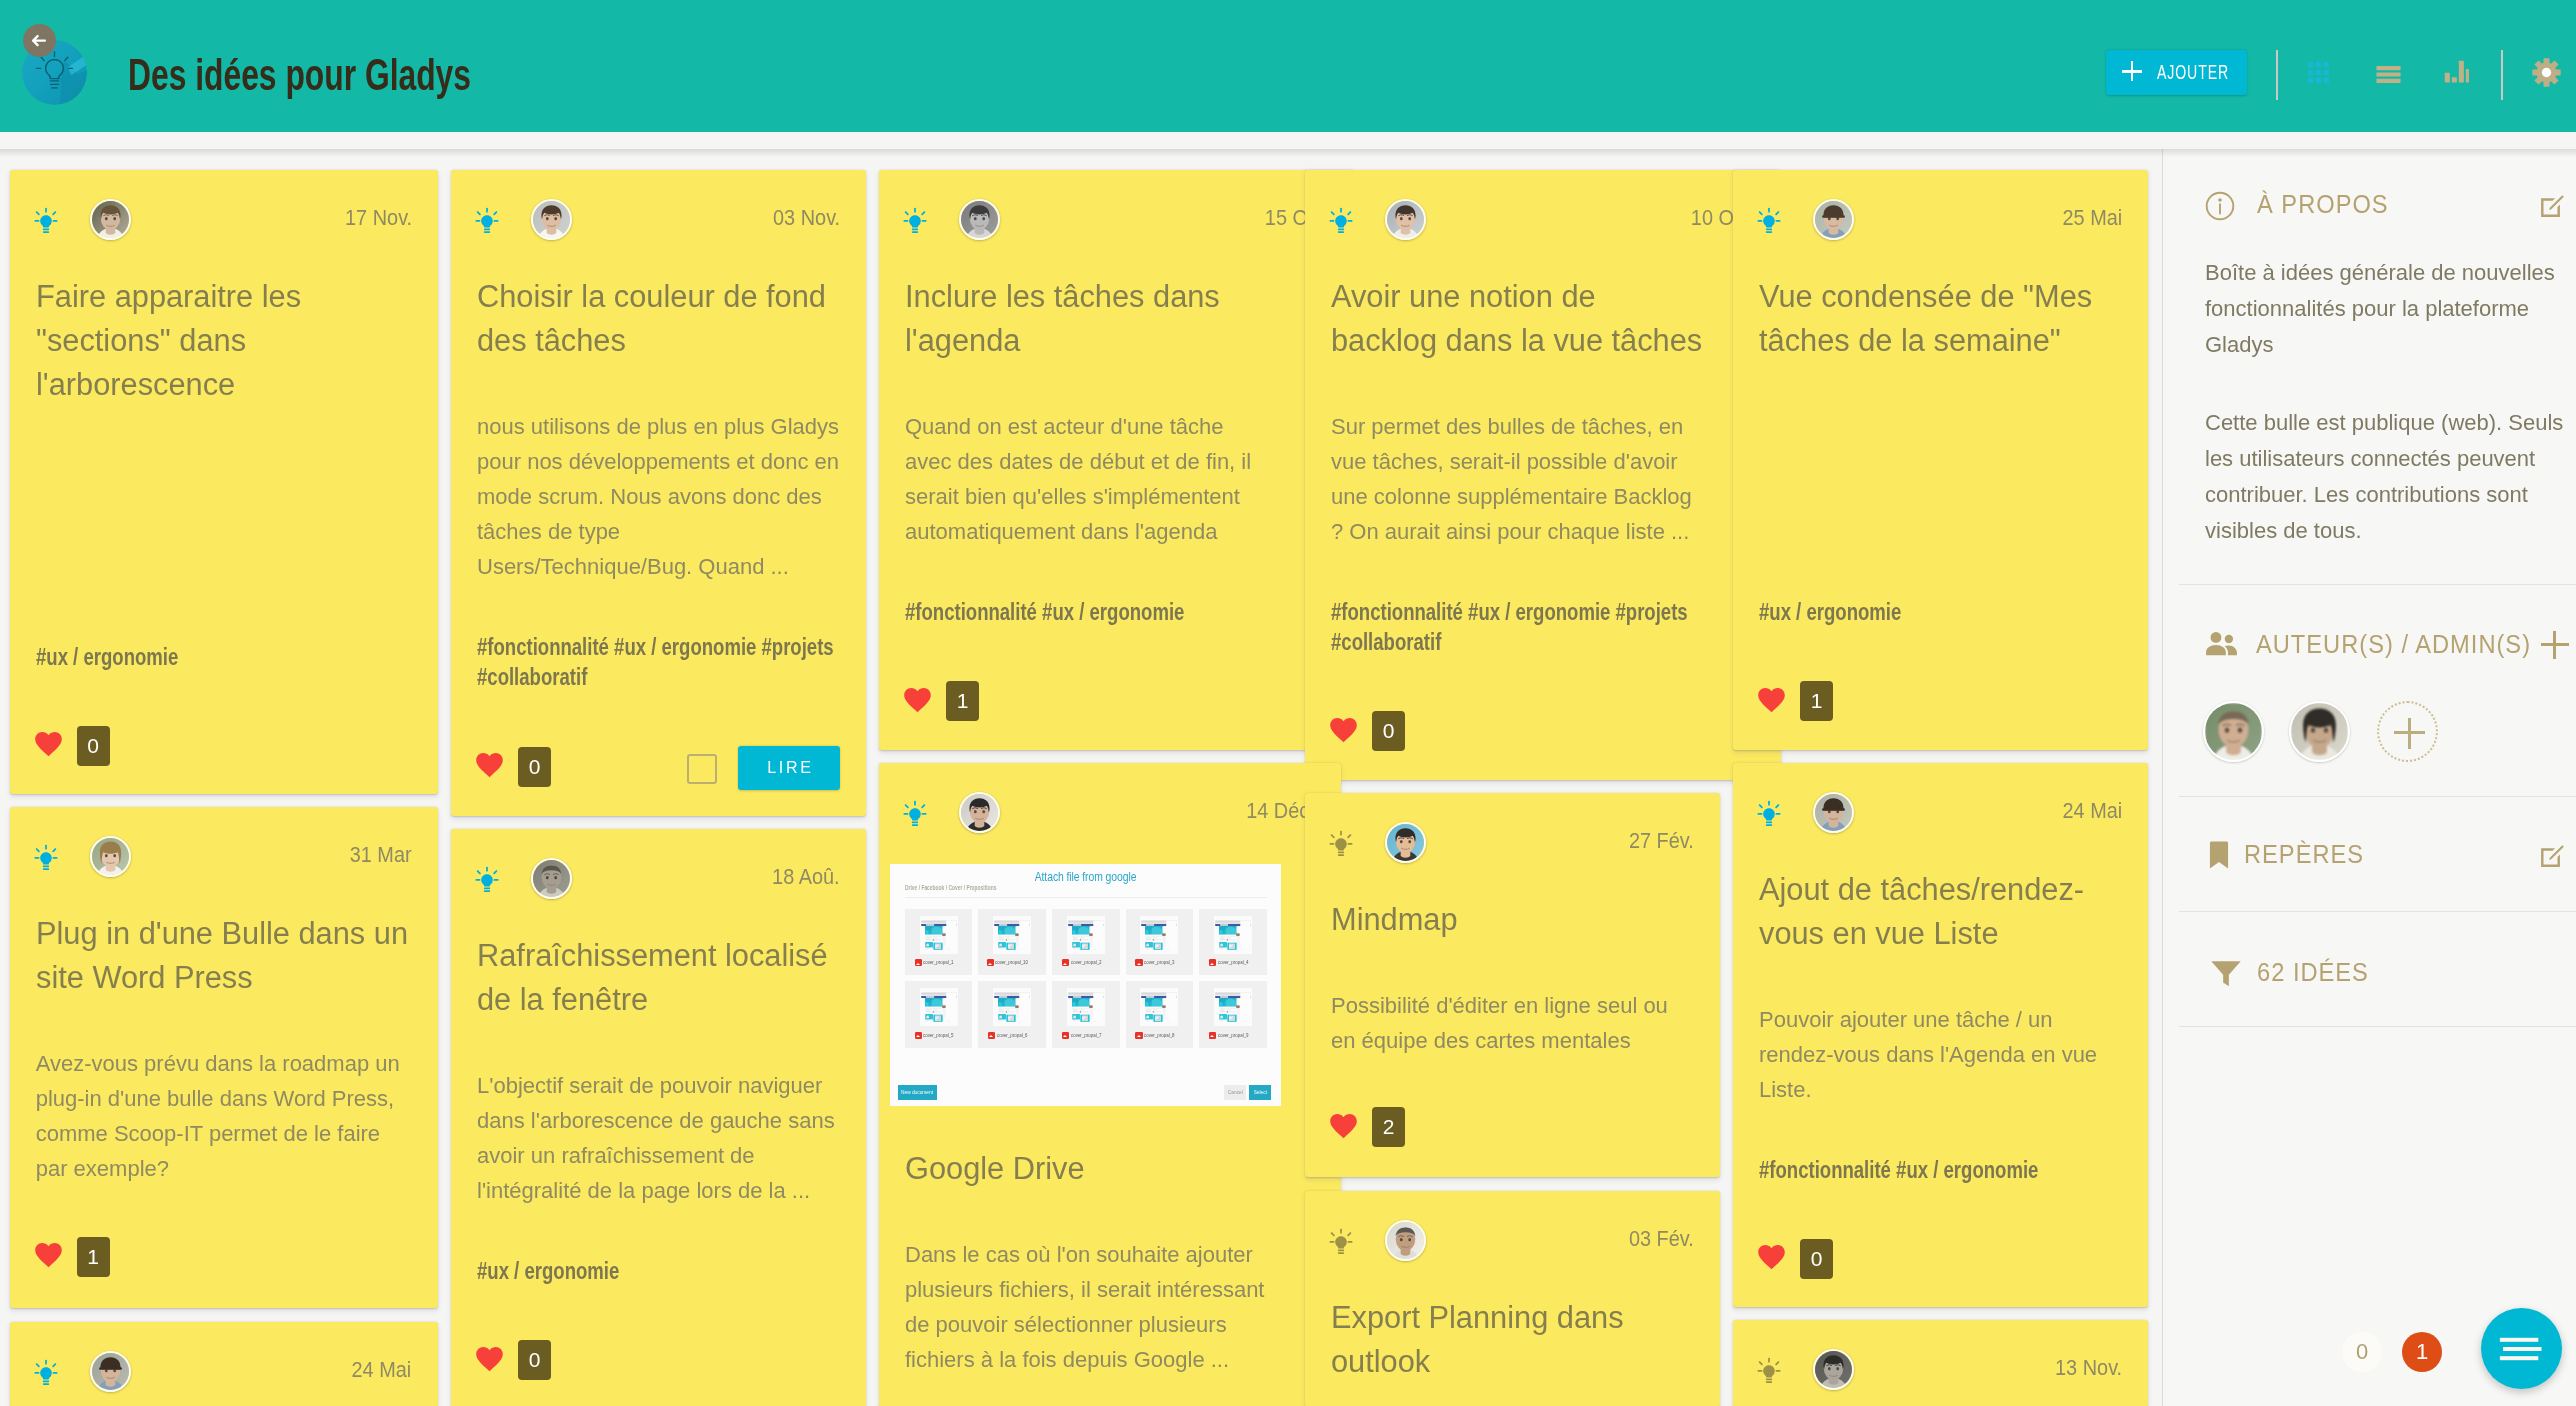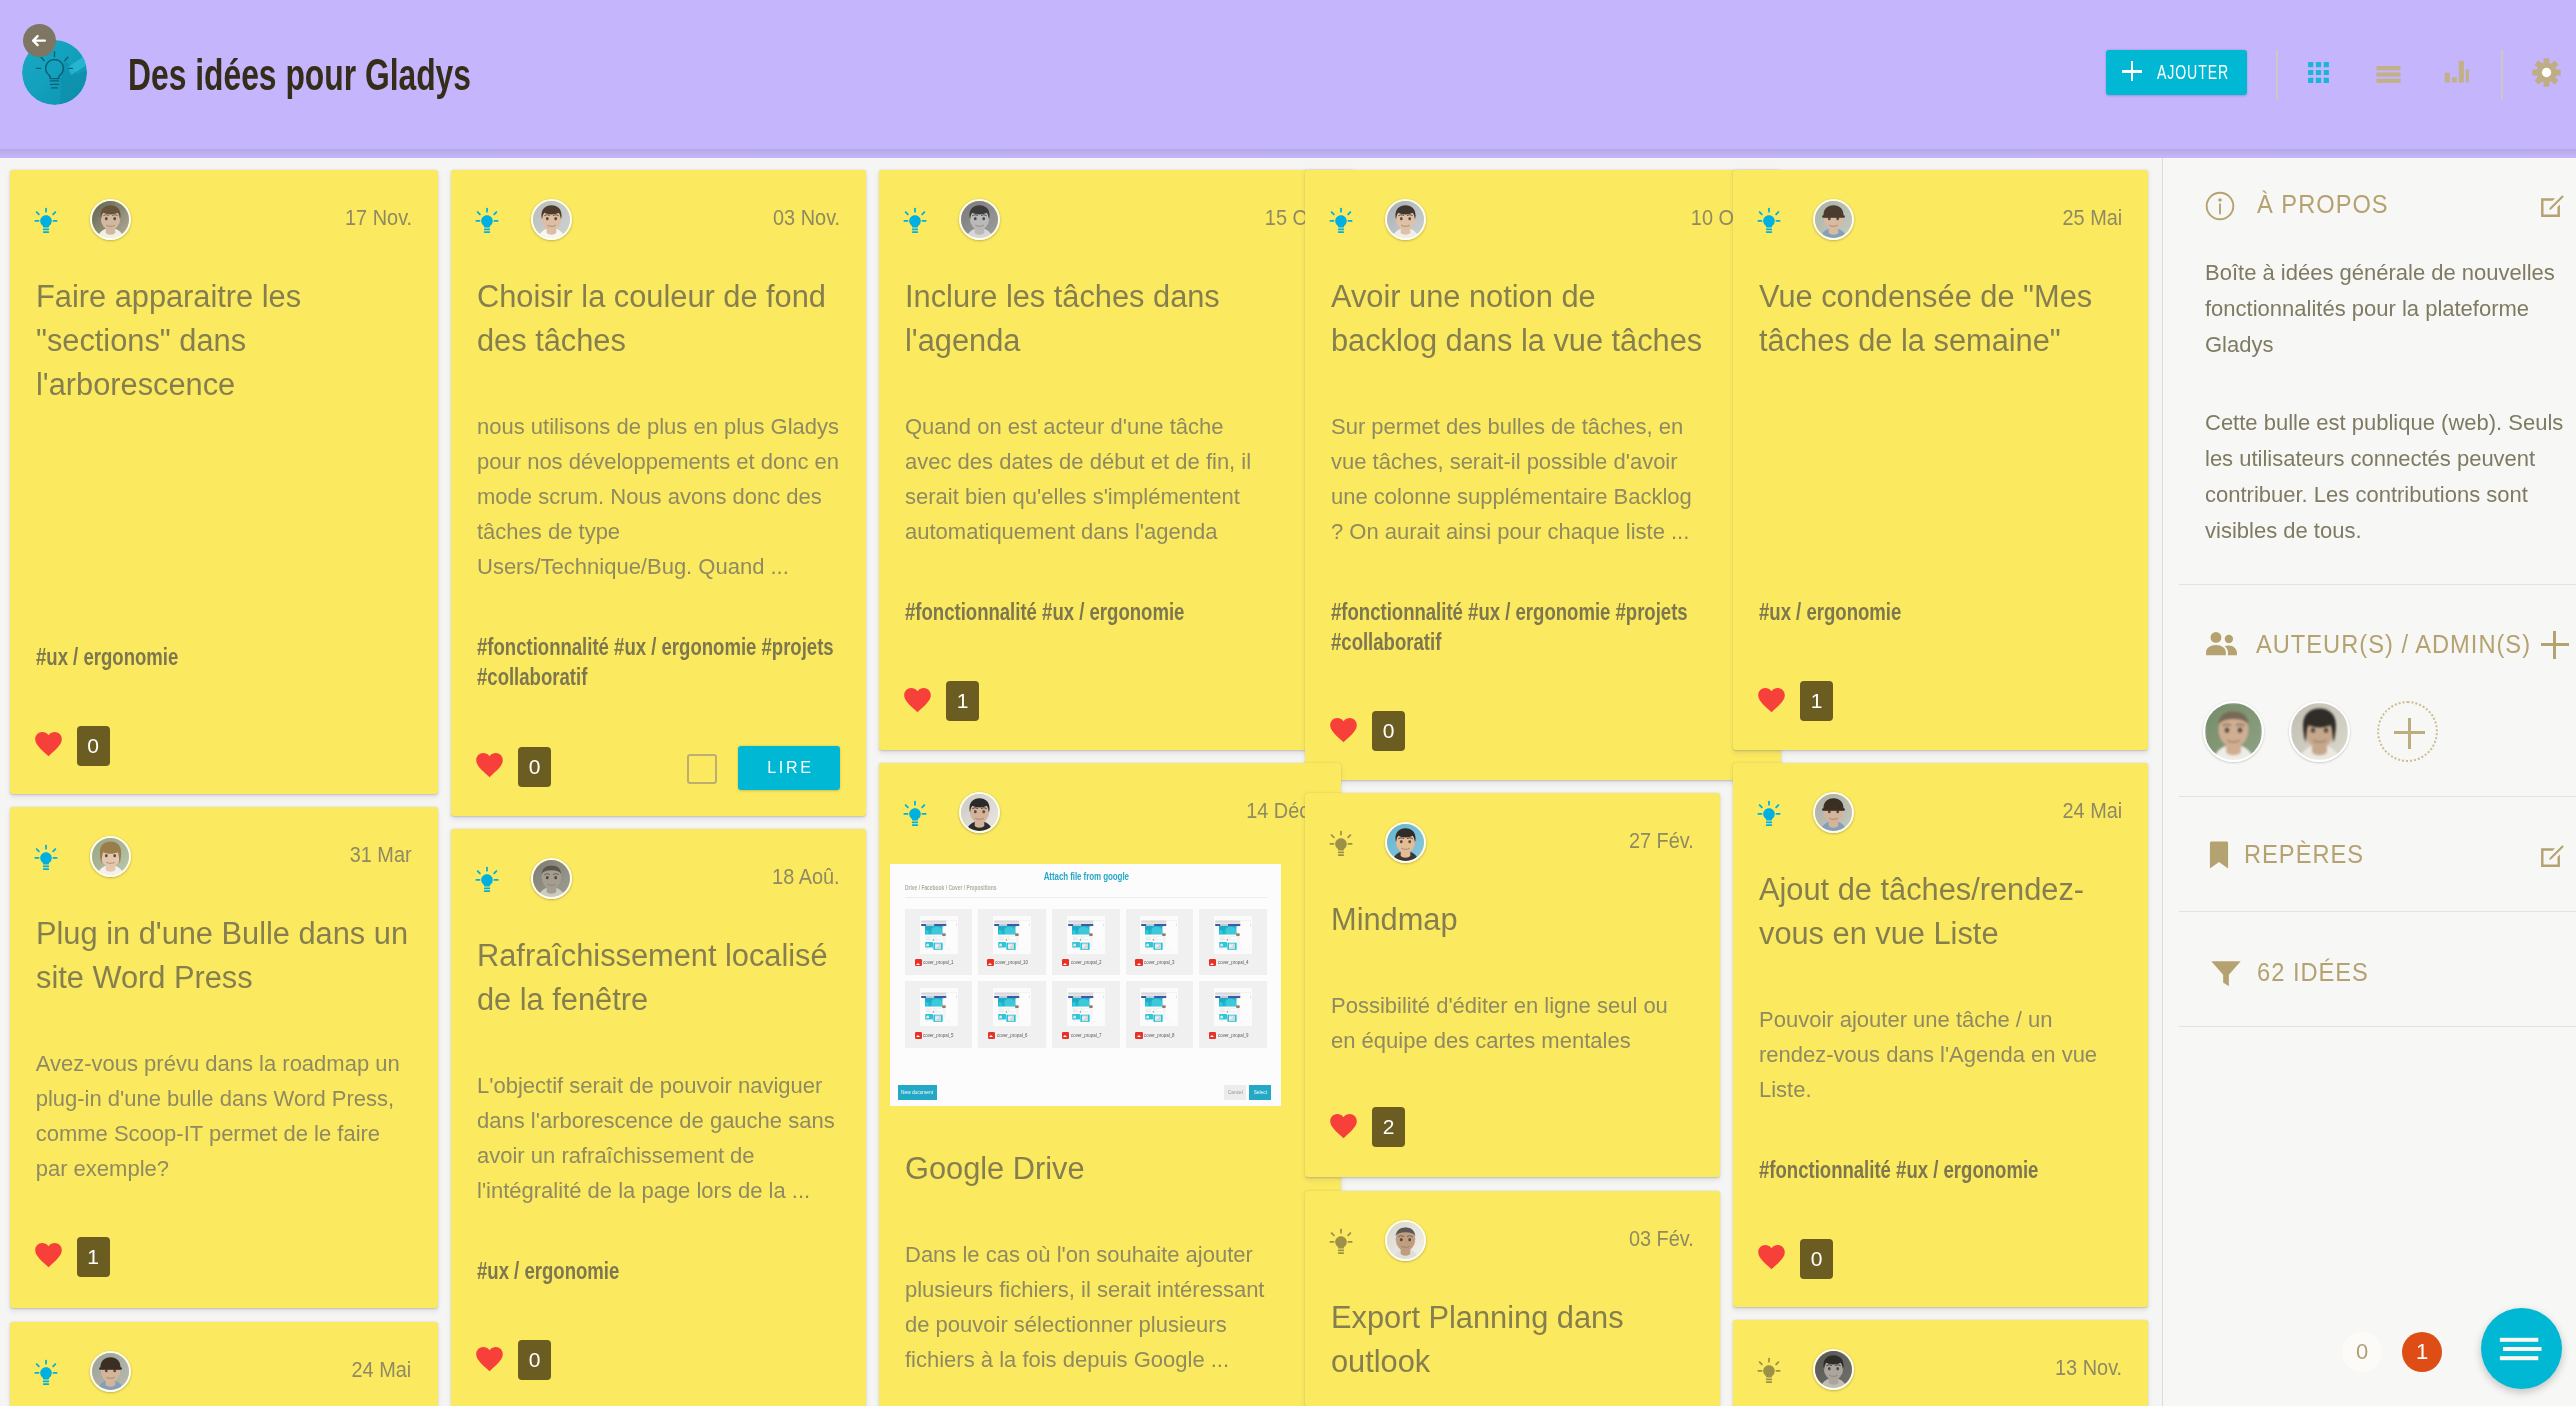--- a/index.html
+++ b/index.html
@@ -1,21 +1,21 @@
 <!DOCTYPE html>
 <html style="font-size:13px"><head>
 <meta charset="utf-8">
 <style>
 *{box-sizing:border-box;margin:0;padding:0}
 html,body{width:2576px;height:1407px;overflow:hidden}
 body{font-family:"Liberation Sans",sans-serif;background:#f5f5f3;-webkit-font-smoothing:antialiased}
 .app{position:relative;width:2576px;height:1407px;overflow:hidden}
 
 
-.header{position:absolute;left:0;top:0;width:2576px;height:158px;background:#c4b5fd;z-index:30}
+.header{position:absolute;left:0;top:0;width:2576px;height:132px;background:#14b8a6;z-index:30}
 .header:after{content:"";position:absolute;left:0;right:0;top:149px;height:8px;
   background:linear-gradient(to bottom,rgba(120,120,120,.22),rgba(120,120,120,0))}
 .logo-wrap{position:absolute;left:22px;top:40px;width:65px;height:65px}
 .logo-img{position:absolute;left:0;top:0;width:65px;height:65px;border-radius:50%;overflow:hidden}
 .back-badge{position:absolute;left:0.8px;top:-16px;width:33px;height:33px;border-radius:50%;
   background:#7e7662;display:flex;align-items:center;justify-content:center;z-index:2}
 .page-title{position:absolute;left:128px;top:50px;font-size:44px;font-weight:bold;color:#352d1a;
   line-height:50px;transform:scaleX(.723);transform-origin:0 50%}
 .add-btn{position:absolute;left:2106px;top:50px;width:141px;height:45px;display:flex;align-items:center;
   background:#00b8d4;border:none;border-radius:3.2px;color:#fff;cursor:pointer;box-shadow:0 0.8px 2.4px rgba(0,0,0,.2)}
@@ -72,22 +72,22 @@
 
 .fab{position:absolute;left:2481px;top:1308px;width:81px;height:81px;border-radius:50%;background:#00b8d4;
   display:flex;align-items:center;justify-content:center;box-shadow:0 3.2px 9px rgba(0,0,0,.22);z-index:40}
 .badge1{position:absolute;left:2402px;top:1332px;width:40px;height:40px;border-radius:50%;background:#dd4d15;
   color:#fff;display:flex;align-items:center;justify-content:center;font-size:22px;z-index:40;font-weight:400}
 .badge0{position:absolute;left:2342px;top:1332px;width:40px;height:40px;border-radius:50%;background:#fcfbf8;
   color:#b0a075;display:flex;align-items:center;justify-content:center;font-size:22px;z-index:40;font-weight:400}
 
 
 .attach{position:absolute;background:#fcfcfc;overflow:hidden}
-.at-title{position:absolute;left:0;right:0;top:6.5px;text-align:center;color:#2aa7c8;font-weight:bold;
-  font-size:10px;line-height:11.3px;letter-spacing:-0.1px}
+.at-title{position:absolute;left:0;right:0;top:6.5px;text-align:center;color:#2aa7c8;font-weight:normal;
+  font-size:13px;line-height:11.3px;letter-spacing:-0.1px}
 .at-title span{display:inline-block;transform:scaleX(.80)}
 .at-bc{position:absolute;left:14.5px;top:20px;font-size:6.3px;color:#b0ada0;line-height:8px;
   transform:scaleX(.78);transform-origin:0 0;white-space:nowrap;font-weight:bold}
 .at-rule{position:absolute;left:14.5px;right:14.5px;top:33px;height:0.8px;background:#ededed}
 .at-grid{position:absolute;left:14.5px;right:14.5px;top:45px;display:grid;grid-template-columns:repeat(5,1fr);gap:6px}
 .at-cell{background:#f0f0f0;padding:6.5px 0 9px;display:flex;flex-direction:column;align-items:center}
 .at-thumb{width:38px;height:38px;position:relative;overflow:hidden;margin-bottom:5.7px;background:#fff}
 .at-thumb svg{display:block;width:100%;height:100%}
 .at-fn{font-size:5.7px;color:#5a5a5a;display:flex;align-items:center;white-space:nowrap;line-height:7.3px}
 .at-fn span{display:inline-block;transform:scaleX(.78);transform-origin:0 50%}

